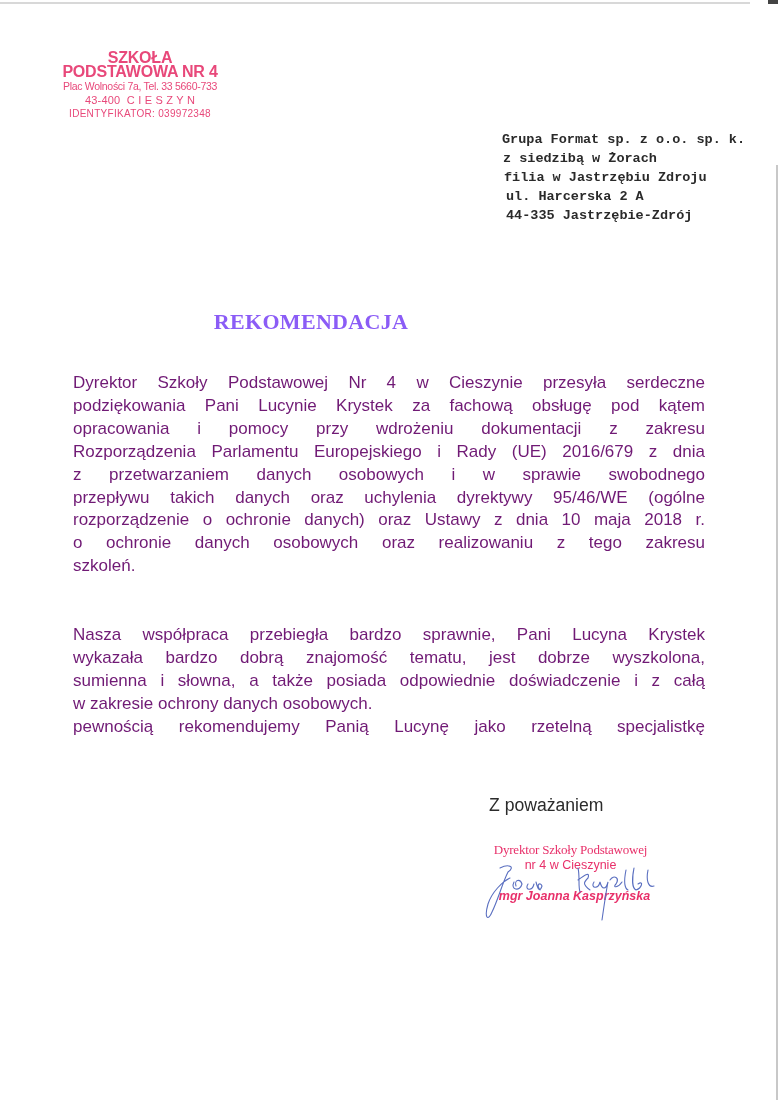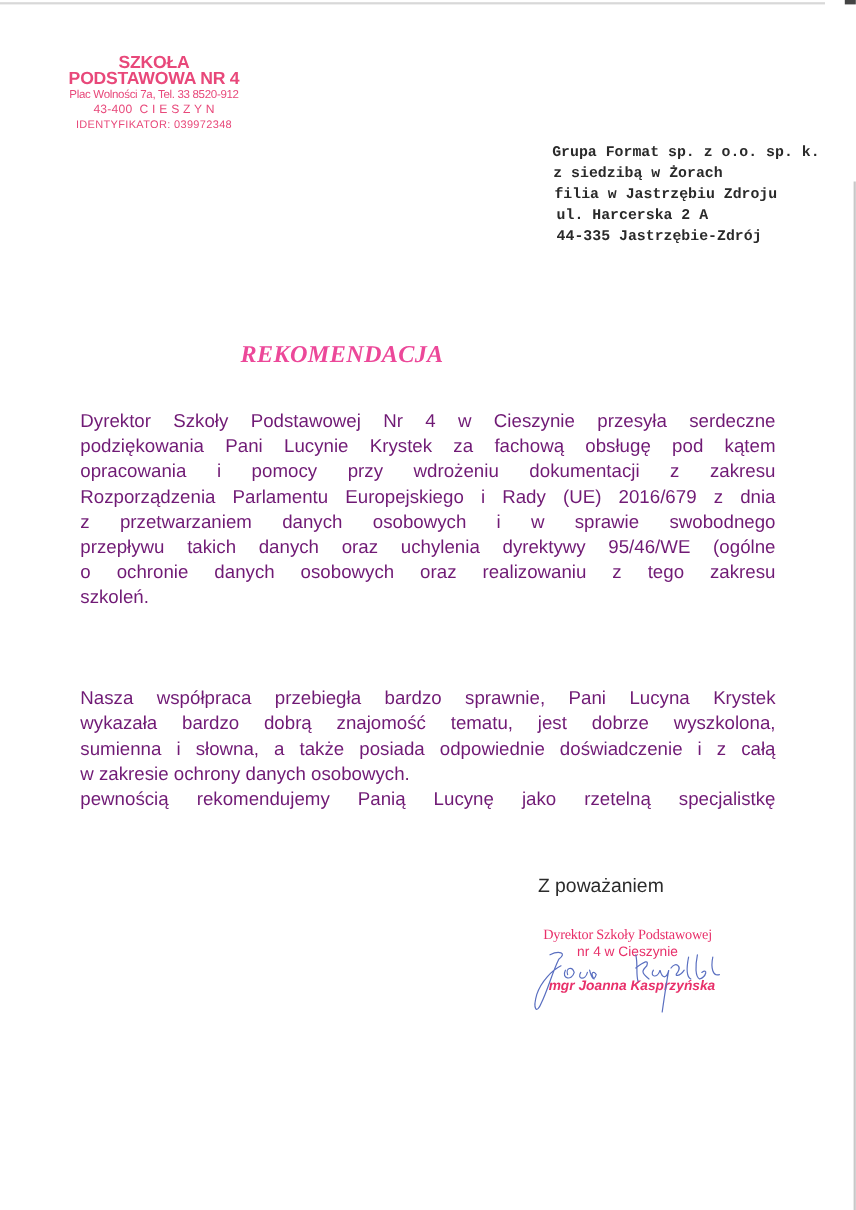--- a/index.html
+++ b/index.html
@@ -19,21 +19,21 @@
   .recipient { position: absolute; left: 502px; top: 130px;
                font-family: Liberation Mono, monospace; font-weight: bold; font-size: 13.5px;
                color: #2a2a2a; line-height: 19px; }
   .recipient div:nth-child(2) { padding-left: 1px; }
   .recipient div:nth-child(3) { padding-left: 2px; }
   .recipient div:nth-child(4) { padding-left: 4px; }
   .recipient div:nth-child(5) { padding-left: 4px; }
 
   .title { position: absolute; left: 0; width: 622px; top: 309px; text-align: center;
            font-family: "Liberation Serif", serif; font-weight: bold; font-size: 22px;
-           color: #ec4899; letter-spacing: 0.3px; font-style: italic; }
+           color: #8b5cf6; letter-spacing: 0.3px; }
 
   .body-text { position: absolute; left: 73px; width: 632px;
                font-family: Liberation Sans, sans-serif; font-size: 17px; color: #701a75;
                line-height: 22.9px; }
   .body-text .line { display: block; text-align: justify; text-align-last: justify; white-space: nowrap; }
   .body-text .line.last { text-align-last: left; }
   .p1 { top: 372px; }
   .p2 { top: 624px; }
 
   .closing { position: absolute; left: 489px; top: 795px;
@@ -50,21 +50,21 @@
 </head>
 <body>
 
 <div class="page">
   <div class="scan-top"></div>
   <div class="scan-corner"></div>
   <div class="scan-right"></div>
 
   <div class="stamp">
     <div class="l1">SZKOŁA PODSTAWOWA NR 4</div>
-    <div class="l2">Plac Wolności 7a, Tel. 33 8520-912</div>
+    <div class="l2">Plac Wolności 7a, Tel. 33 5660-733</div>
     <div class="l3" style="white-space:pre;">43-400  C I E S Z Y N</div>
     <div class="l4">IDENTYFIKATOR: 039972348</div>
   </div>
 
   <div class="recipient">
     <div>Grupa Format sp. z o.o. sp. k.</div>
     <div>z siedzibą w Żorach</div>
     <div>filia w Jastrzębiu Zdroju</div>
     <div>ul. Harcerska 2 A</div>
     <div>44-335 Jastrzębie-Zdrój</div>
@@ -72,20 +72,21 @@
 
   <div class="title">REKOMENDACJA</div>
 
   <div class="body-text p1">
     <span class="line">Dyrektor Szkoły Podstawowej Nr 4 w Cieszynie przesyła serdeczne</span>
     <span class="line">podziękowania Pani Lucynie Krystek za fachową obsługę pod kątem</span>
     <span class="line">opracowania i pomocy przy wdrożeniu dokumentacji z zakresu</span>
     <span class="line">Rozporządzenia Parlamentu Europejskiego i Rady (UE) 2016/679 z dnia</span>
     <span class="line">z przetwarzaniem danych osobowych i w sprawie swobodnego</span>
     <span class="line">przepływu takich danych oraz uchylenia dyrektywy 95/46/WE (ogólne</span>
+    <span class="line">rozporządzenie o ochronie danych) oraz Ustawy z dnia 10 maja 2018 r.</span>
     <span class="line">o ochronie danych osobowych oraz realizowaniu z tego zakresu</span>
     <span class="line last">szkoleń.</span>
   </div>
 
   <div class="body-text p2">
     <span class="line">Nasza współpraca przebiegła bardzo sprawnie, Pani Lucyna Krystek</span>
     <span class="line">wykazała bardzo dobrą znajomość tematu, jest dobrze wyszkolona,</span>
     <span class="line">sumienna i słowna, a także posiada odpowiednie doświadczenie i z całą</span>
     <span class="line last">w zakresie ochrony danych osobowych.</span>
     <span class="line">pewnością rekomendujemy Panią Lucynę jako rzetelną specjalistkę</span>

